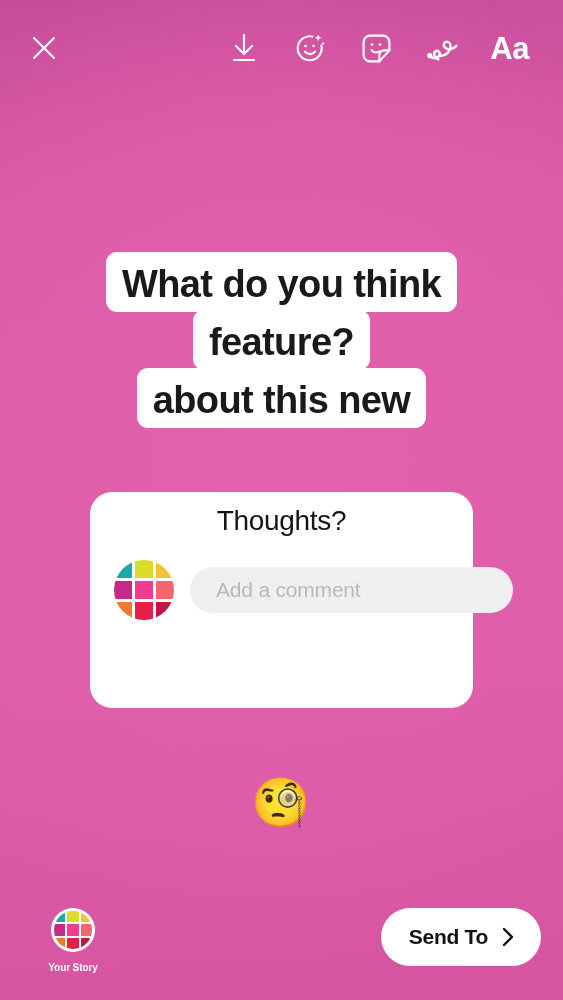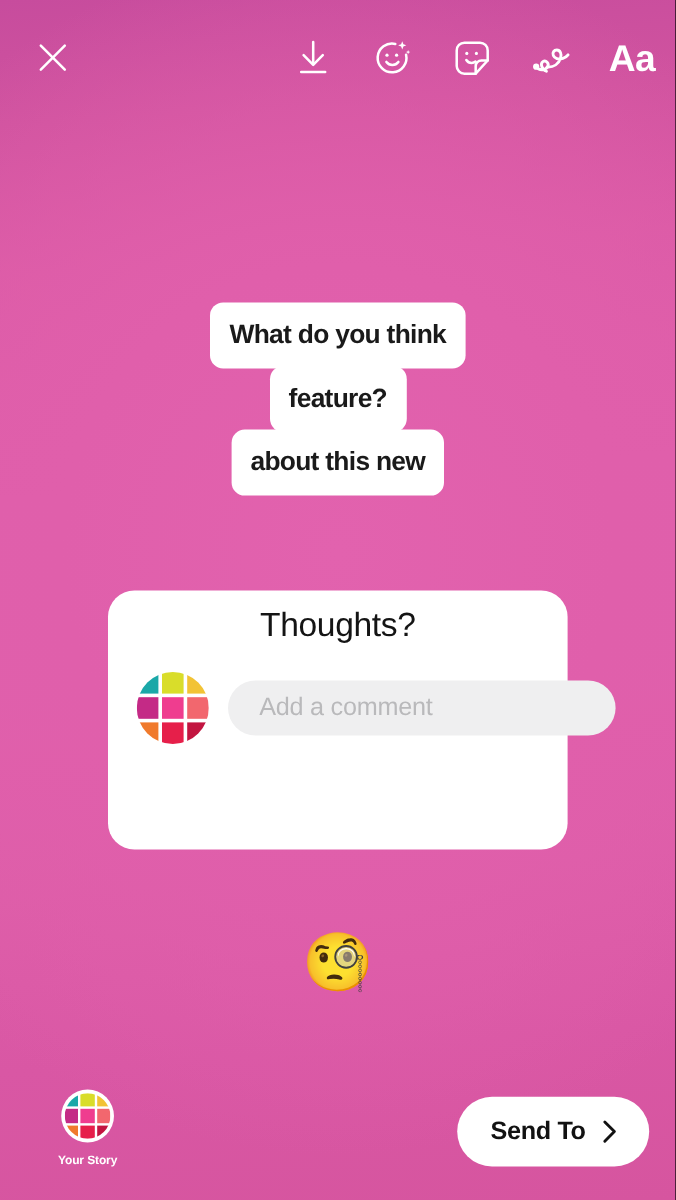--- a/index.html
+++ b/index.html
@@ -33,21 +33,21 @@
         #d6559f 100%);
   }
 
   
   .topbar {
     position: absolute;
     top: 0; left: 0; right: 0;
     height: 96px;
     display: flex;
     align-items: center;
-    padding: 0 15px 0 24px;
+    padding: 0 32px 0 24px;
   }
   .topbar-right {
     margin-left: auto;
     display: flex;
     align-items: center;
     gap: 26px;
   }
   .tb-icon {
     width: 40px;
     height: 40px;
@@ -75,25 +75,25 @@
     top: 252px;
     left: 0;
     right: 0;
     text-align: center;
     line-height: 0;
   }
   .headline-line {
     display: inline-block;
     background: #fff;
     color: #1a1a1a;
-    font-size: 22px;
+    font-size: 38px;
     font-weight: 700;
     letter-spacing: -0.6px;
     line-height: 40px;
-    padding: 7px 16px 8px;
+    padding: 12px 16px 8px;
     border-radius: 11px;
     white-space: nowrap;
     font-family: "Liberation Sans", sans-serif;
   }
   .headline-row { line-height: 0; margin-bottom: -2px; }
 
   
   .comment-card {
     position: absolute;
     left: 90px;
@@ -212,21 +212,20 @@
     border-radius: 50%;
     background: rgba(160,140,150,0.55);
     display: flex;
     align-items: center;
     justify-content: center;
     color: rgba(255,200,225,0.75);
   }
 
   .send-to {
     margin-left: auto;
-    margin-top: 6px;
     height: 58px;
     background: #ffffff;
     border: none;
     border-radius: 29px;
     display: flex;
     align-items: center;
     gap: 11px;
     padding: 0 24px 0 28px;
     cursor: pointer;
     font-family: "Liberation Sans", sans-serif;

